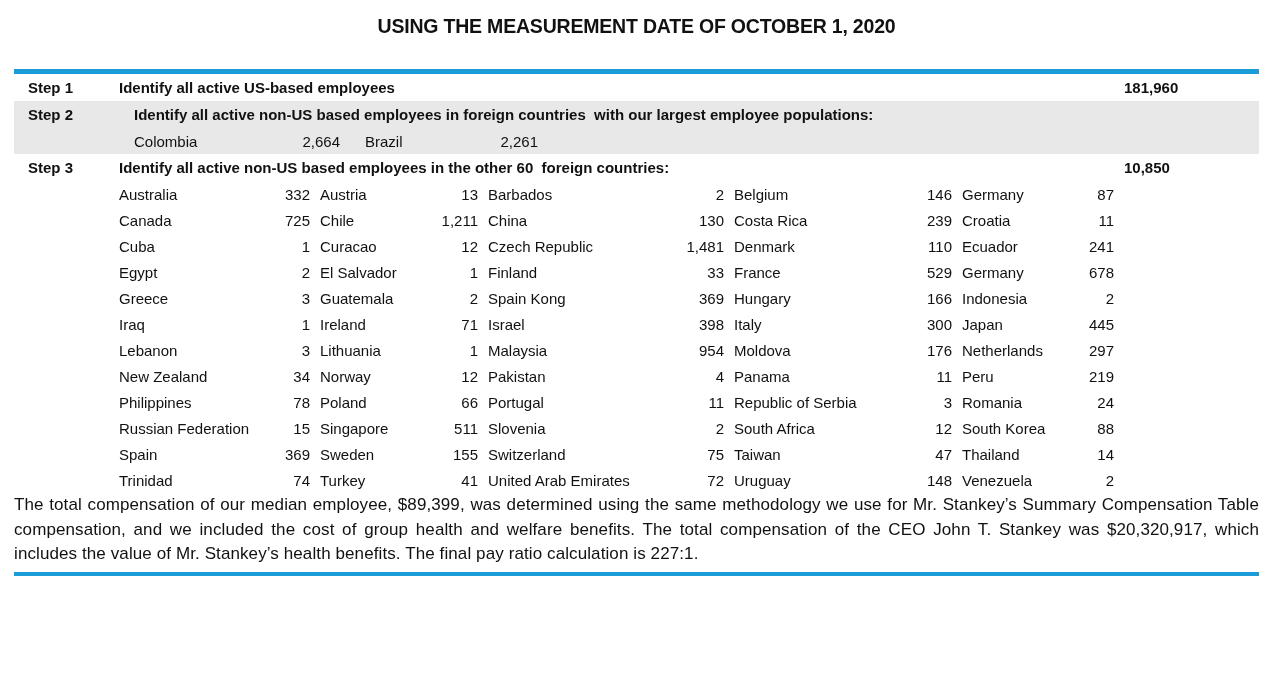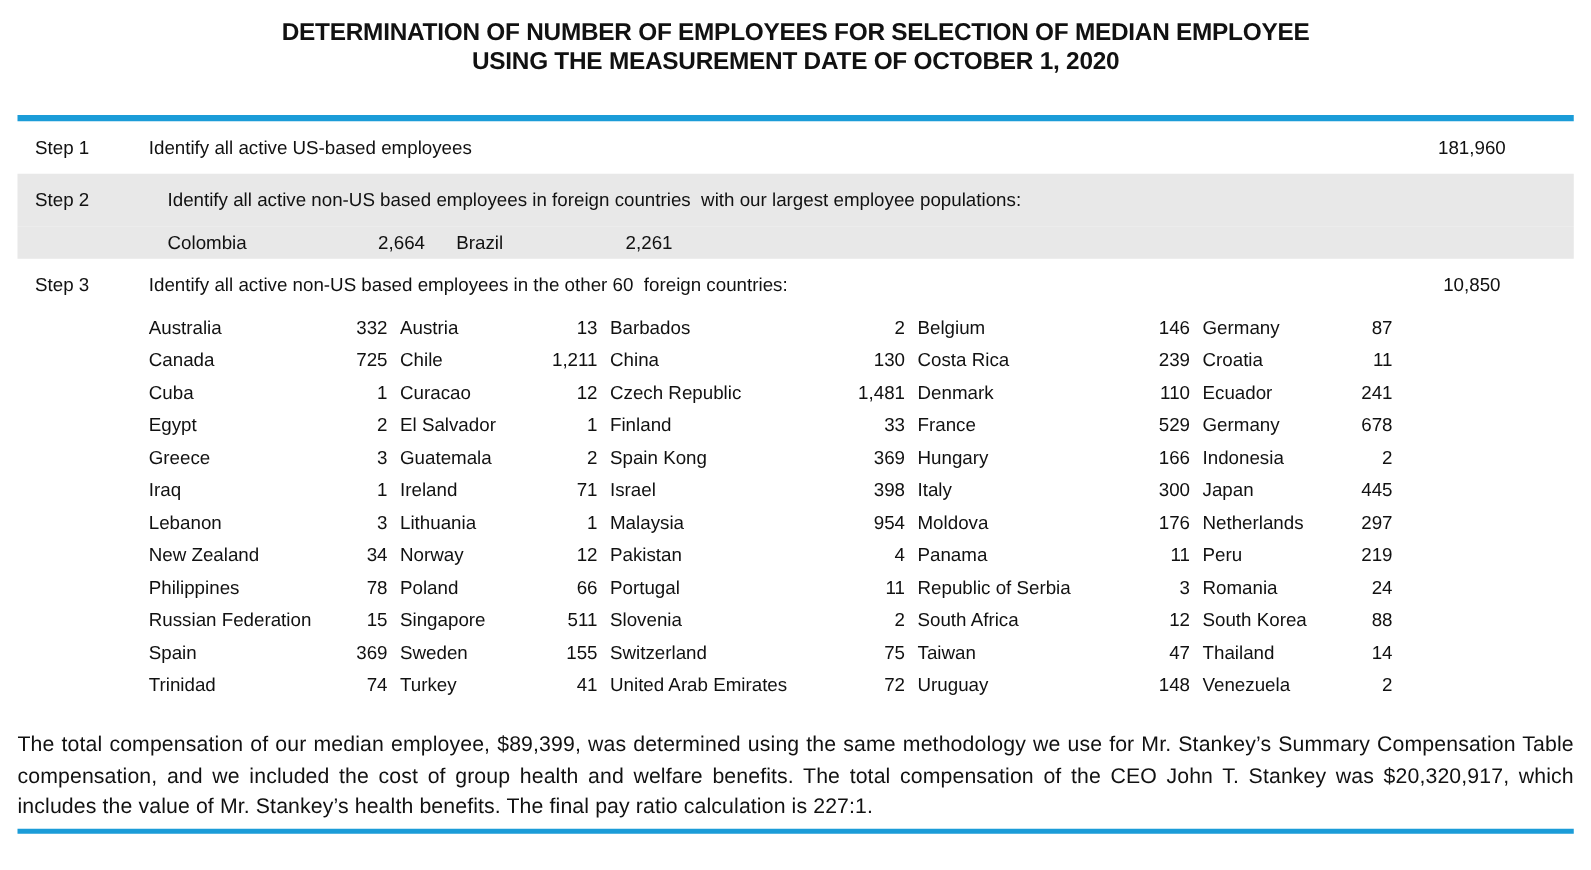--- a/index.html
+++ b/index.html
@@ -27,48 +27,46 @@
     margin-top:31px;
     border-top:5px solid var(--accent);
   }
   .row{
     display:grid;
     grid-template-columns:105px 135px 66px 96px 72px 168px 78px 150px 78px 100px 62px 135px;
     align-items:center;
     font-size:15px;
   }
   .row.shaded{background:var(--shade);gap:15px;}
-  .step-row{height:42px;font-weight:normal;}
+  .step-row{height:27px;font-weight:bold;}
   .detail-row{height:26px;font-weight:normal;}
   .cell-label{grid-column:1;padding-left:14px;}
   .cell-desc{grid-column:2 / 12;white-space:pre-wrap;}
-  .cell-total{grid-column:12;text-align:center;padding-right:28px;}
+  .cell-total{grid-column:12;text-align:left;padding-right:28px;}
   .cell-country{text-align:left;overflow:hidden;white-space:nowrap;}
   .cell-value{text-align:right;padding-right:10px;white-space:nowrap;}
   .result-row{border-bottom:3px solid var(--accent);}
   .footnote{
-    margin-top:23px;
     font-size:17px;
     line-height:24.5px;
     text-align:justify;
     letter-spacing:0.1px;
   }
   .bottom-rule{
     margin-top:5px;
     height:4px;
     background:var(--accent);
   }
 </style>
 </head>
 <body>
 
 <div class="page">
 
   <div class="title">
-    <div>DETERMINATION OF NUMBER OF EMPLOYEES FOR SELECTION OF MEDIAN EMPLOYEE</div>
     <div>USING THE MEASUREMENT DATE OF OCTOBER 1, 2020</div>
   </div>
 
   <div class="emp-table">
     <div>
         <div class="row step-row">
           <div class="cell-label">Step 1</div>
           <div class="cell-desc">Identify all active US-based employees</div>
           <div class="cell-total">181,960</div>
         </div>

